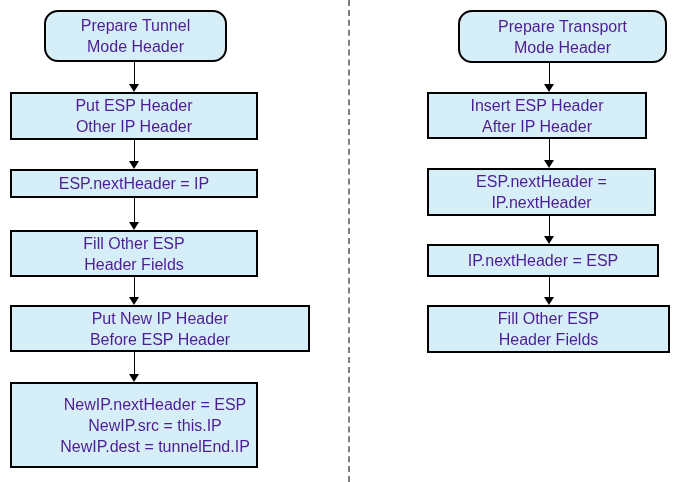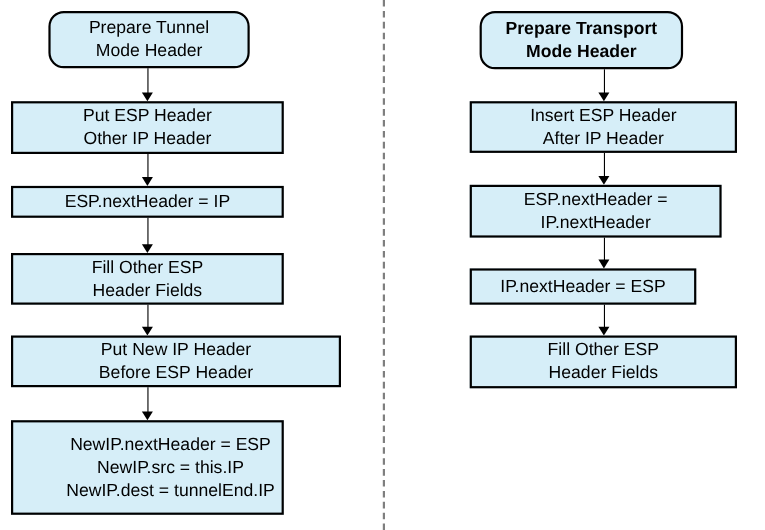--- a/index.html
+++ b/index.html
@@ -2,21 +2,21 @@
 <html><head>
 <meta charset="utf-8">
 <style>
   html, body { margin: 0; padding: 0; background: #ffffff; }
   .canvas {
     position: relative;
     width: 695px;
     height: 482px;
     background: #ffffff;
     font-family: "Liberation Sans", sans-serif;
-    color: #000000;
+    color: #4c1d95;
     overflow: hidden;
   }
   .divider {
     position: absolute;
     left: 348px;
     top: 0;
     height: 482px;
     width: 0;
     border-left: 2px dashed #7f7f7f;
   }
@@ -59,27 +59,27 @@
   .la2 { left: 129px; top: 140px; height: 29px; }
   .l3 { left: 10px;  top: 169px; width: 248px; height: 29px; }
   .la3 { left: 129px; top: 198px; height: 32px; }
   .l4 { left: 10px;  top: 230px; width: 248px; height: 47px; }
   .la4 { left: 129px; top: 277px; height: 28px; }
   .l5 { left: 10px;  top: 305px; width: 300px; height: 47px; }
   .la5 { left: 129px; top: 352px; height: 30px; }
   .l6 { left: 10px;  top: 382px; width: 248px; height: 86px; padding-left: 42px; }
 
   
-  .r1 { left: 436px; top: 10px;  width: 185px; height: 53px; font-weight: bold; }
+  .r1 { left: 458px; top: 10px;  width: 209px; height: 53px; }
   .ra1 { left: 544px; top: 63px;  height: 29px; }
-  .r2 { left: 427px; top: 92px;  width: 243px; height: 47px; }
+  .r2 { left: 427px; top: 92px;  width: 220px; height: 47px; }
   .ra2 { left: 544px; top: 139px; height: 29px; }
   .r3 { left: 427px; top: 168px; width: 229px; height: 48px; }
   .ra3 { left: 544px; top: 216px; height: 28px; }
-  .r4 { left: 427px; top: 244px; width: 206px; height: 33px; }
+  .r4 { left: 427px; top: 244px; width: 232px; height: 33px; }
   .ra4 { left: 544px; top: 277px; height: 28px; }
   .r5 { left: 427px; top: 305px; width: 243px; height: 48px; }
 </style>
 </head>
 <body>
 
 <div class="canvas">
 
   <div class="divider"></div>
 

